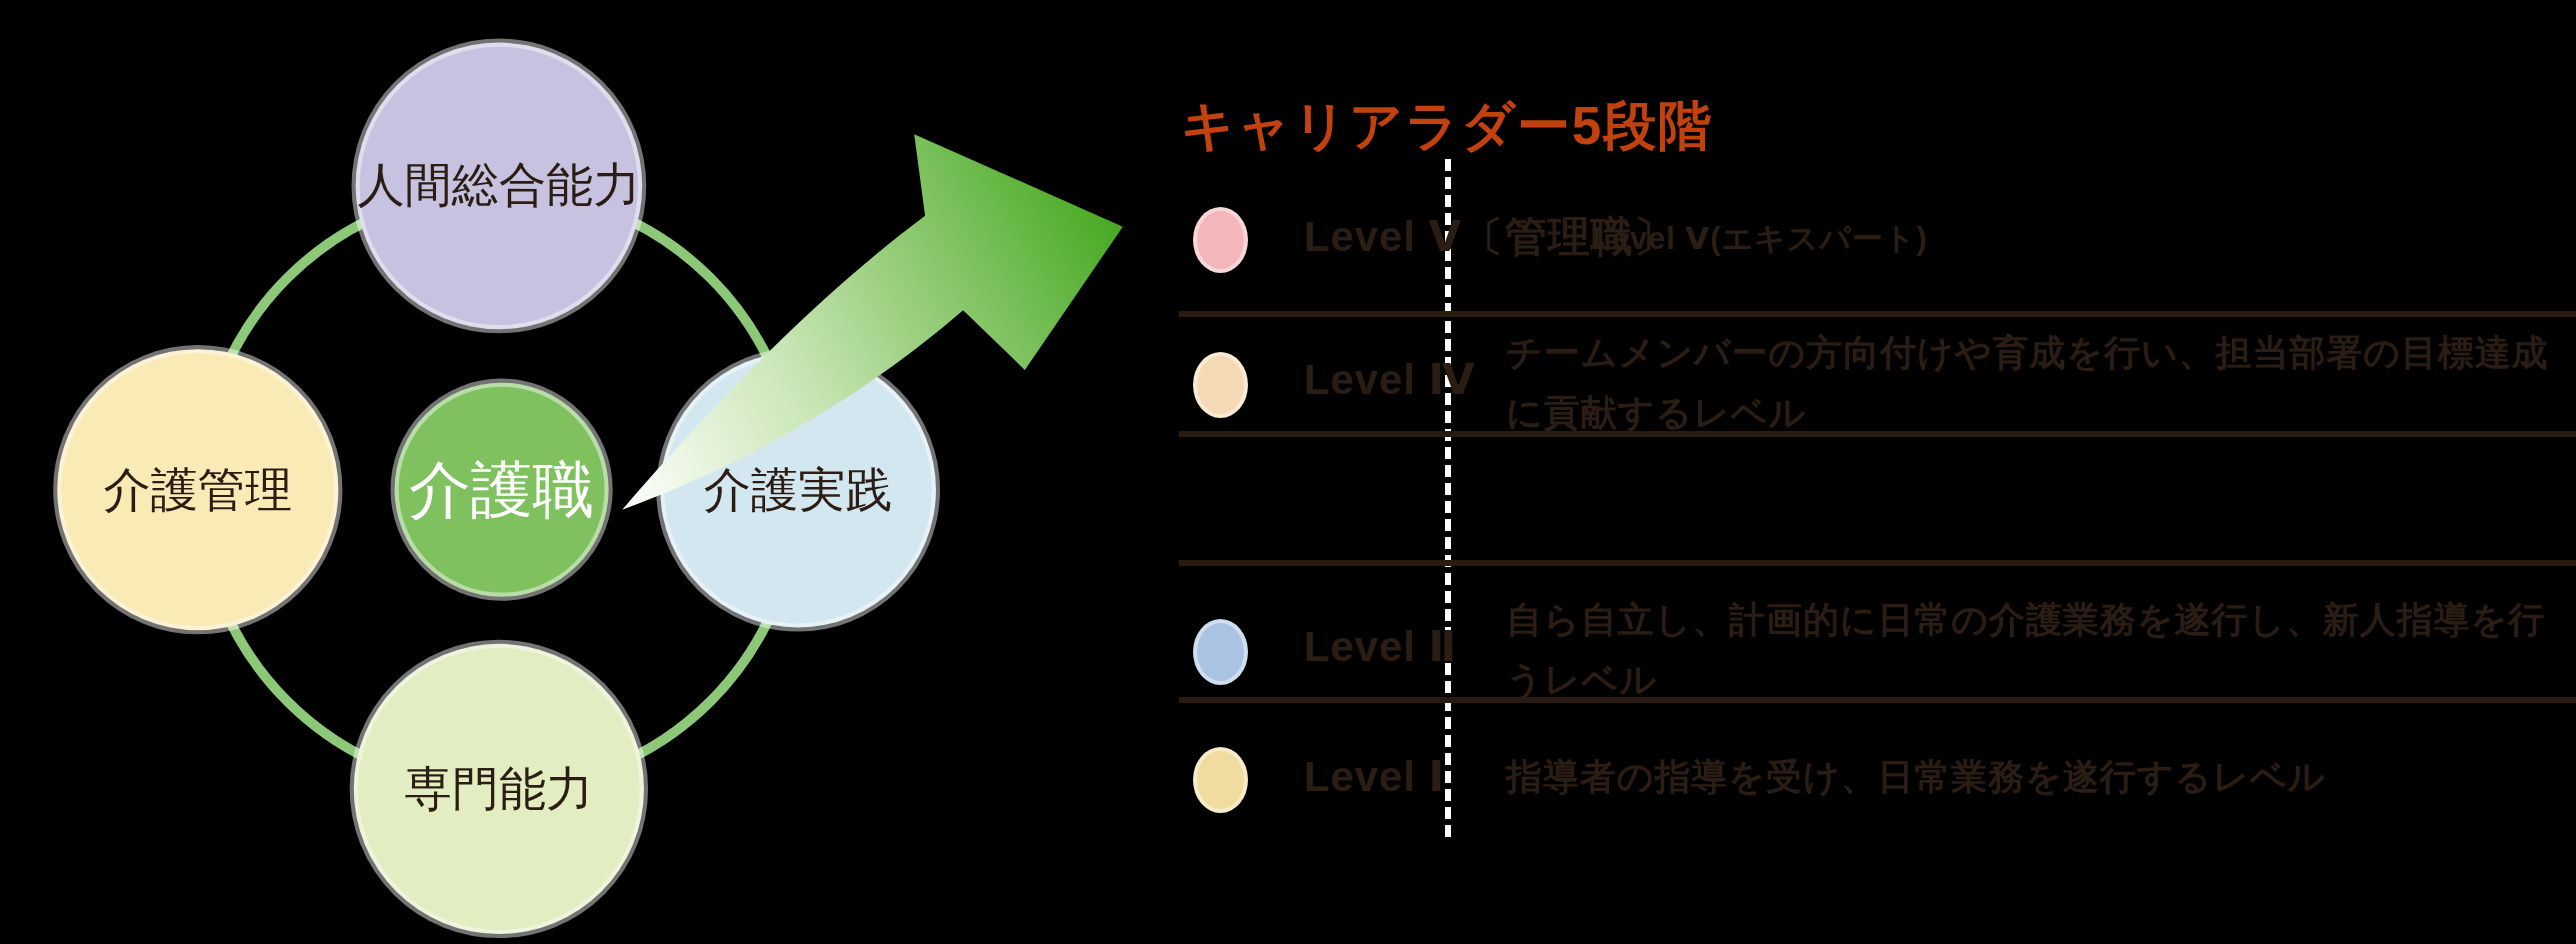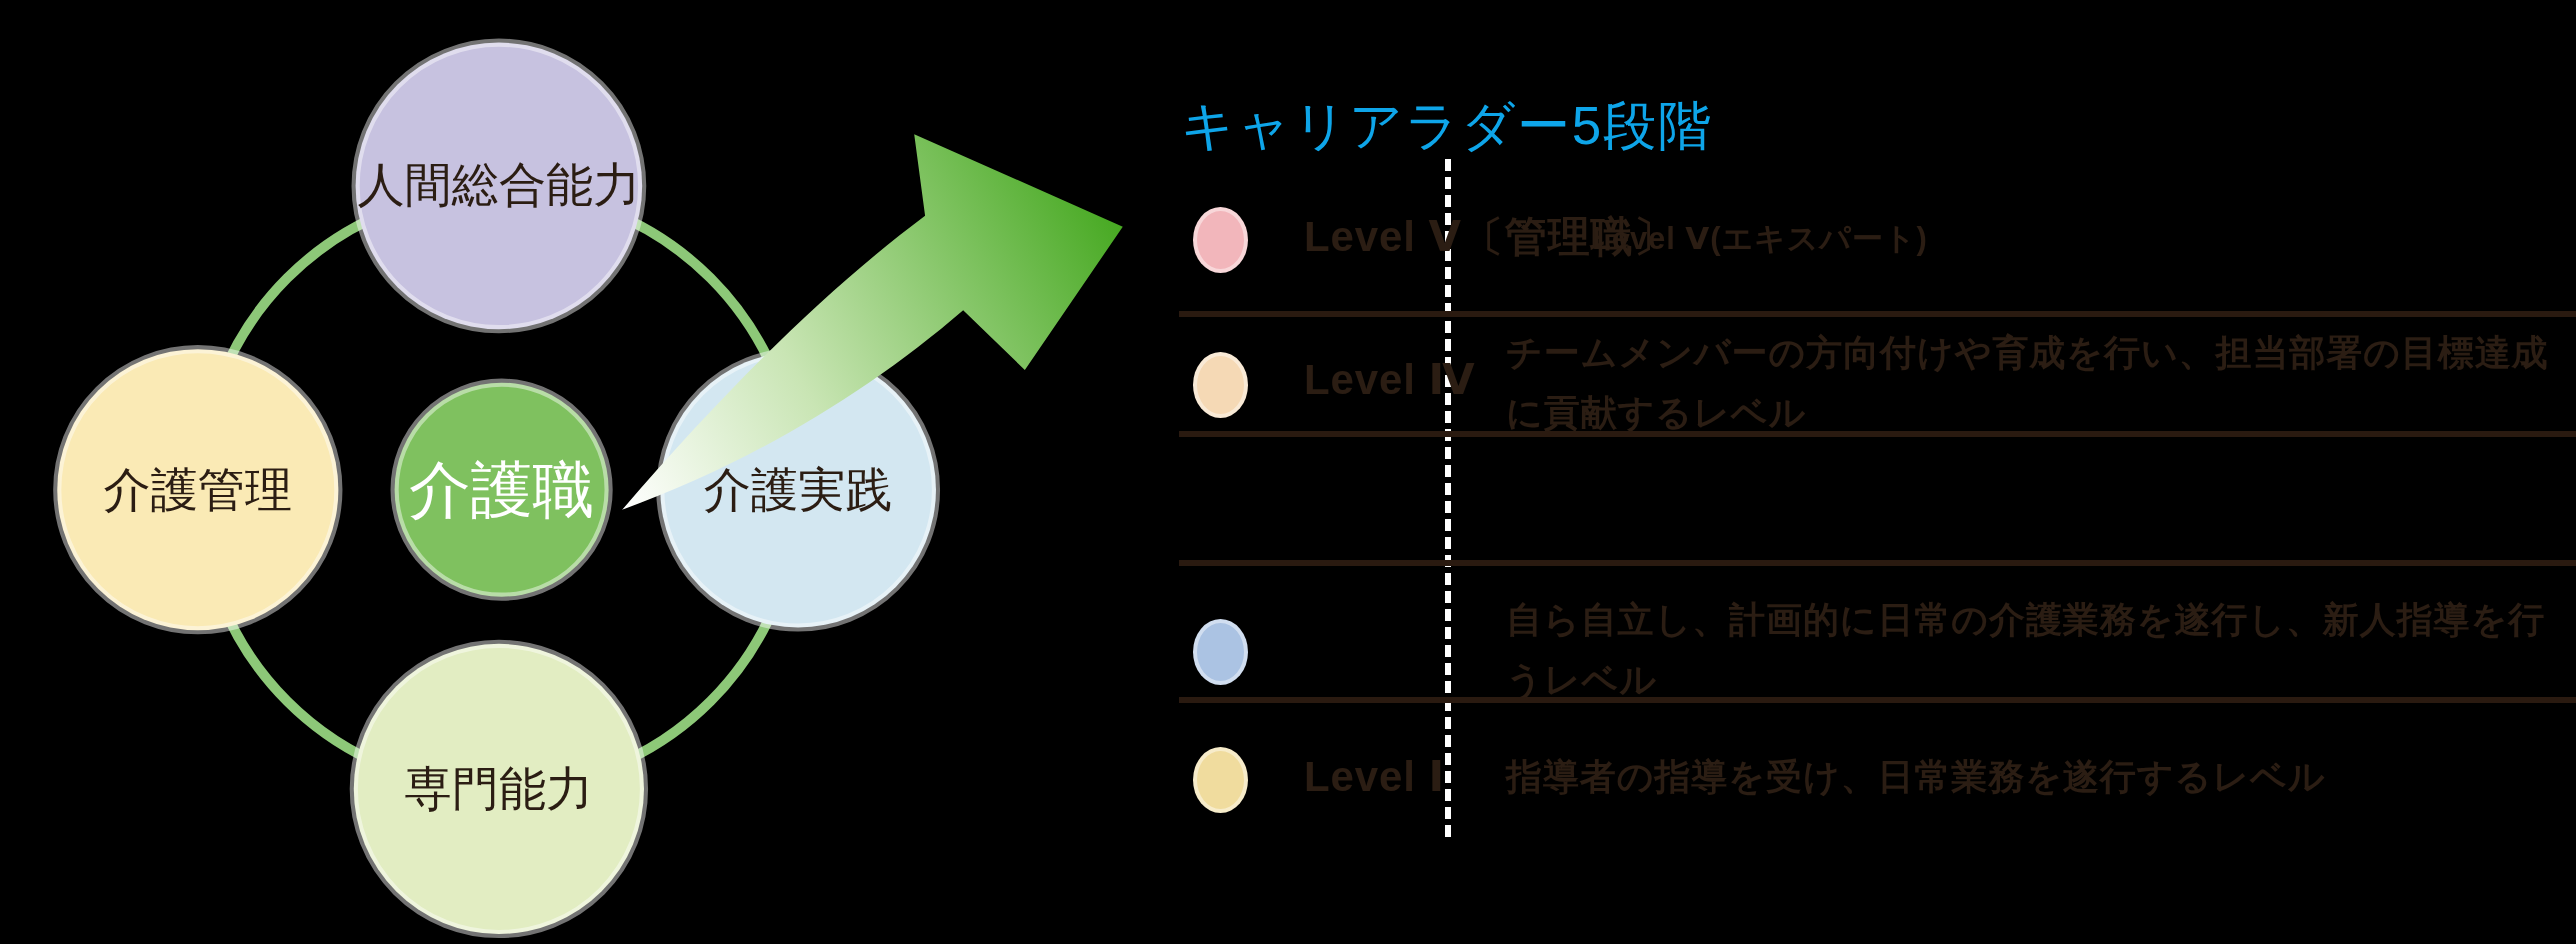--- a/index.html
+++ b/index.html
@@ -13,22 +13,22 @@
   }
   
   .diagram-wrap{position:absolute;left:0;top:0;width:1161px;height:776px;text-decoration:underline;}
   svg text{font-family:"Liberation Sans","DejaVu Sans",sans-serif;}
   .sat-label{font-size:52px;fill:#2b1d13;}
   .center-label{font-size:68px;fill:#ffffff;}
   
   .ladder{position:absolute;left:1179px;top:91px;width:1397px;height:816px;}
   .ladder-title{
     position:absolute;left:1.8px;top:0;
-    font-size:53px;font-weight:normal;letter-spacing:1.8px;
-    color:#0ea5e9;white-space:nowrap;text-align:center;
+    font-size:53px;font-weight:bold;letter-spacing:1.8px;
+    color:#c2410c;white-space:nowrap;text-align:center;
   }
   .vdivider{
     position:absolute;left:266px;top:68px;height:678px;width:0;
     border-left:6.3px dashed #ffffff;
   }
   .hsep{
     position:absolute;left:0;width:1397px;height:6.3px;
     background:#2a1a10;
   }
   .lrow{position:absolute;left:0;right:0;height:145px;}
@@ -110,20 +110,21 @@
     <div class="desc">チームメンバーの方向付けや育成を行い、担当部署の目標達成に貢献するレベル</div>
   </div>
 
   <div class="hsep" style="top:340px"></div>
 
 
   <div class="hsep" style="top:469px"></div>
 
   <div class="lrow tall" style="top:494px">
     <span class="dot" style="background-color: rgb(171, 195, 227);"></span>
+    <span class="lvl">Level Ⅱ</span>
     <div class="desc">自ら自立し、計画的に日常の介護業務を遂行し、新人指導を行うレベル</div>
   </div>
 
   <div class="hsep" style="top:606px"></div>
 
   <div class="lrow" style="top:649px">
     <span class="dot" style="background-color: rgb(240, 220, 158);"></span>
     <span class="lvl">Level Ⅰ</span>
     <div class="desc">指導者の指導を受け、日常業務を遂行するレベル</div>
   </div>

